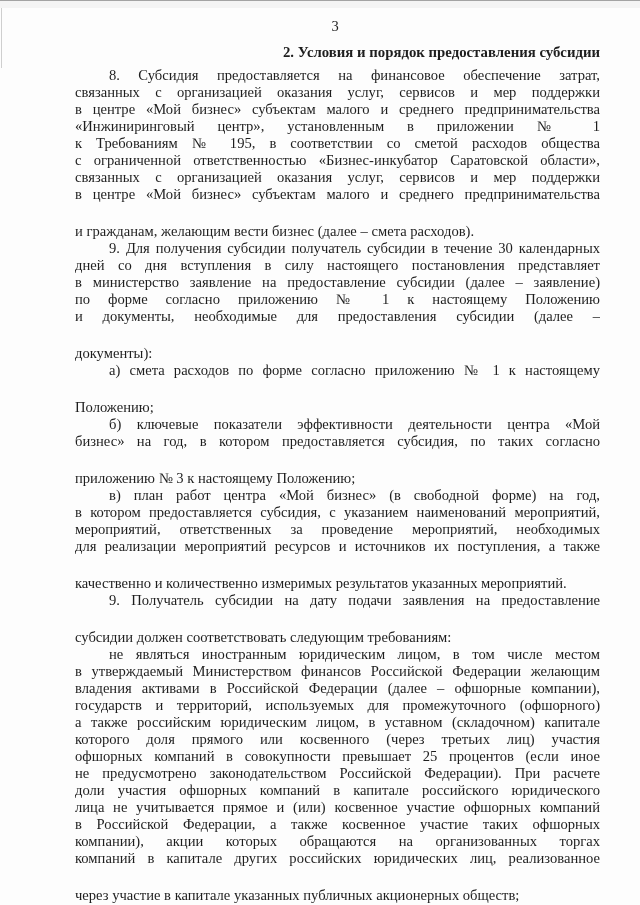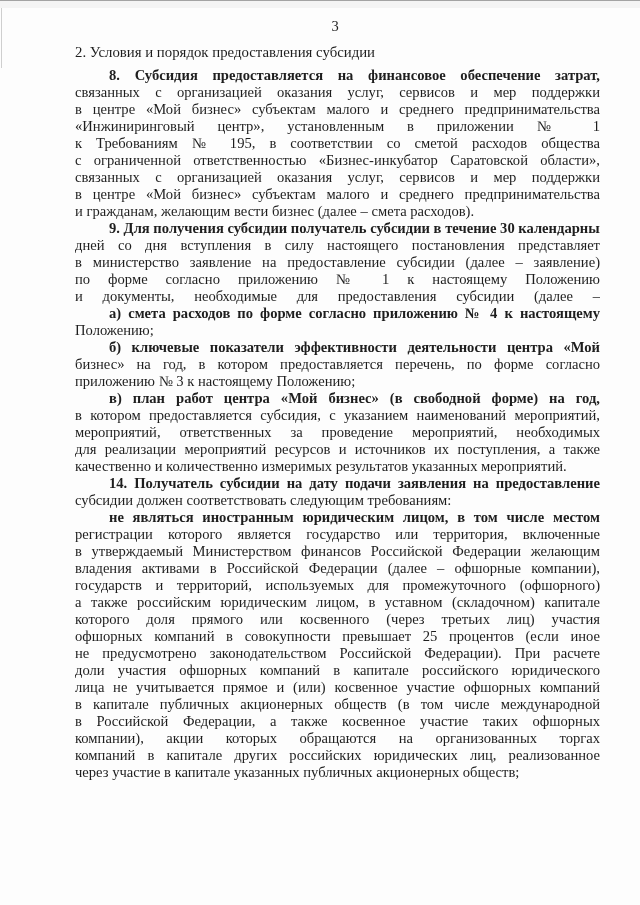--- a/index.html
+++ b/index.html
@@ -53,45 +53,45 @@
     padding-left: 30px;
     box-sizing: border-box;
   }
   .heading {
     position: absolute;
     top: 44px;
     left: 0;
     width: 100%;
     height: 17px;
     line-height: 17px;
-    text-align: left;
-    font-weight: 400;
+    text-align: right;
+    font-weight: 700;
     font-size: 14.8px;
   }
   .body-text {
     position: absolute;
     top: 67px;
     left: 0;
     width: 100%;
     font-size: 14.6px;
   }
   .line {
     height: 17px;
     line-height: 17px;
     text-align: justify;
     text-align-last: justify;
     white-space: nowrap;
     overflow: hidden;
   }
   .line.indent {
     padding-left: 34px;
-    font-weight: bold;
   }
   .line.last {
     text-align-last: left;
+    margin-top: 20px;
   }
 </style>
 </head>
 <body>
 
 <div class="page">
   <div class="scan-edge-top"></div>
   <div class="scan-edge-top2"></div>
   <div class="scan-edge-left"></div>
 
@@ -108,43 +108,42 @@
         <div class="line">к Требованиям № 195, в соответствии со сметой расходов общества</div>
         <div class="line">с ограниченной ответственностью «Бизнес-инкубатор Саратовской области»,</div>
         <div class="line">связанных с организацией оказания услуг, сервисов и мер поддержки</div>
         <div class="line">в центре «Мой бизнес» субъектам малого и среднего предпринимательства</div>
         <div class="line last">и гражданам, желающим вести бизнес (далее – смета расходов).</div>
         <div class="line indent">9. Для получения субсидии получатель субсидии в течение 30 календарных</div>
         <div class="line">дней со дня вступления в силу настоящего постановления представляет</div>
         <div class="line">в министерство заявление на предоставление субсидии (далее – заявление)</div>
         <div class="line">по форме согласно приложению № 1 к настоящему Положению</div>
         <div class="line">и документы, необходимые для предоставления субсидии (далее –</div>
-        <div class="line indent">а) смета расходов по форме согласно приложению № 4 к настоящему</div>
+        <div class="line last">документы):</div>
+        <div class="line indent">а) смета расходов по форме согласно приложению № 1 к настоящему</div>
         <div class="line last">Положению;</div>
         <div class="line indent">б) ключевые показатели эффективности деятельности центра «Мой</div>
-        <div class="line">бизнес» на год, в котором предоставляется перечень, по форме согласно</div>
+        <div class="line">бизнес» на год, в котором предоставляется субсидия, по таких согласно</div>
         <div class="line last">приложению № 3 к настоящему Положению;</div>
         <div class="line indent">в) план работ центра «Мой бизнес» (в свободной форме) на год,</div>
         <div class="line">в котором предоставляется субсидия, с указанием наименований мероприятий,</div>
         <div class="line">мероприятий, ответственных за проведение мероприятий, необходимых</div>
         <div class="line">для реализации мероприятий ресурсов и источников их поступления, а также</div>
         <div class="line last">качественно и количественно измеримых результатов указанных мероприятий.</div>
-        <div class="line indent">14. Получатель субсидии на дату подачи заявления на предоставление</div>
+        <div class="line indent">9. Получатель субсидии на дату подачи заявления на предоставление</div>
         <div class="line last">субсидии должен соответствовать следующим требованиям:</div>
         <div class="line indent">не являться иностранным юридическим лицом, в том числе местом</div>
-        <div class="line">регистрации которого является государство или территория, включенные</div>
         <div class="line">в утверждаемый Министерством финансов Российской Федерации желающим</div>
         <div class="line">владения активами в Российской Федерации (далее – офшорные компании),</div>
         <div class="line">государств и территорий, используемых для промежуточного (офшорного)</div>
         <div class="line">а также российским юридическим лицом, в уставном (складочном) капитале</div>
         <div class="line">которого доля прямого или косвенного (через третьих лиц) участия</div>
         <div class="line">офшорных компаний в совокупности превышает 25 процентов (если иное</div>
         <div class="line">не предусмотрено законодательством Российской Федерации). При расчете</div>
         <div class="line">доли участия офшорных компаний в капитале российского юридического</div>
         <div class="line">лица не учитывается прямое и (или) косвенное участие офшорных компаний</div>
-        <div class="line">в капитале публичных акционерных обществ (в том числе международной</div>
         <div class="line">в Российской Федерации, а также косвенное участие таких офшорных</div>
         <div class="line">компании), акции которых обращаются на организованных торгах</div>
         <div class="line">компаний в капитале других российских юридических лиц, реализованное</div>
         <div class="line last">через участие в капитале указанных публичных акционерных обществ;</div>
       </div>
   </div>
 </div>
 
 </body></html>

